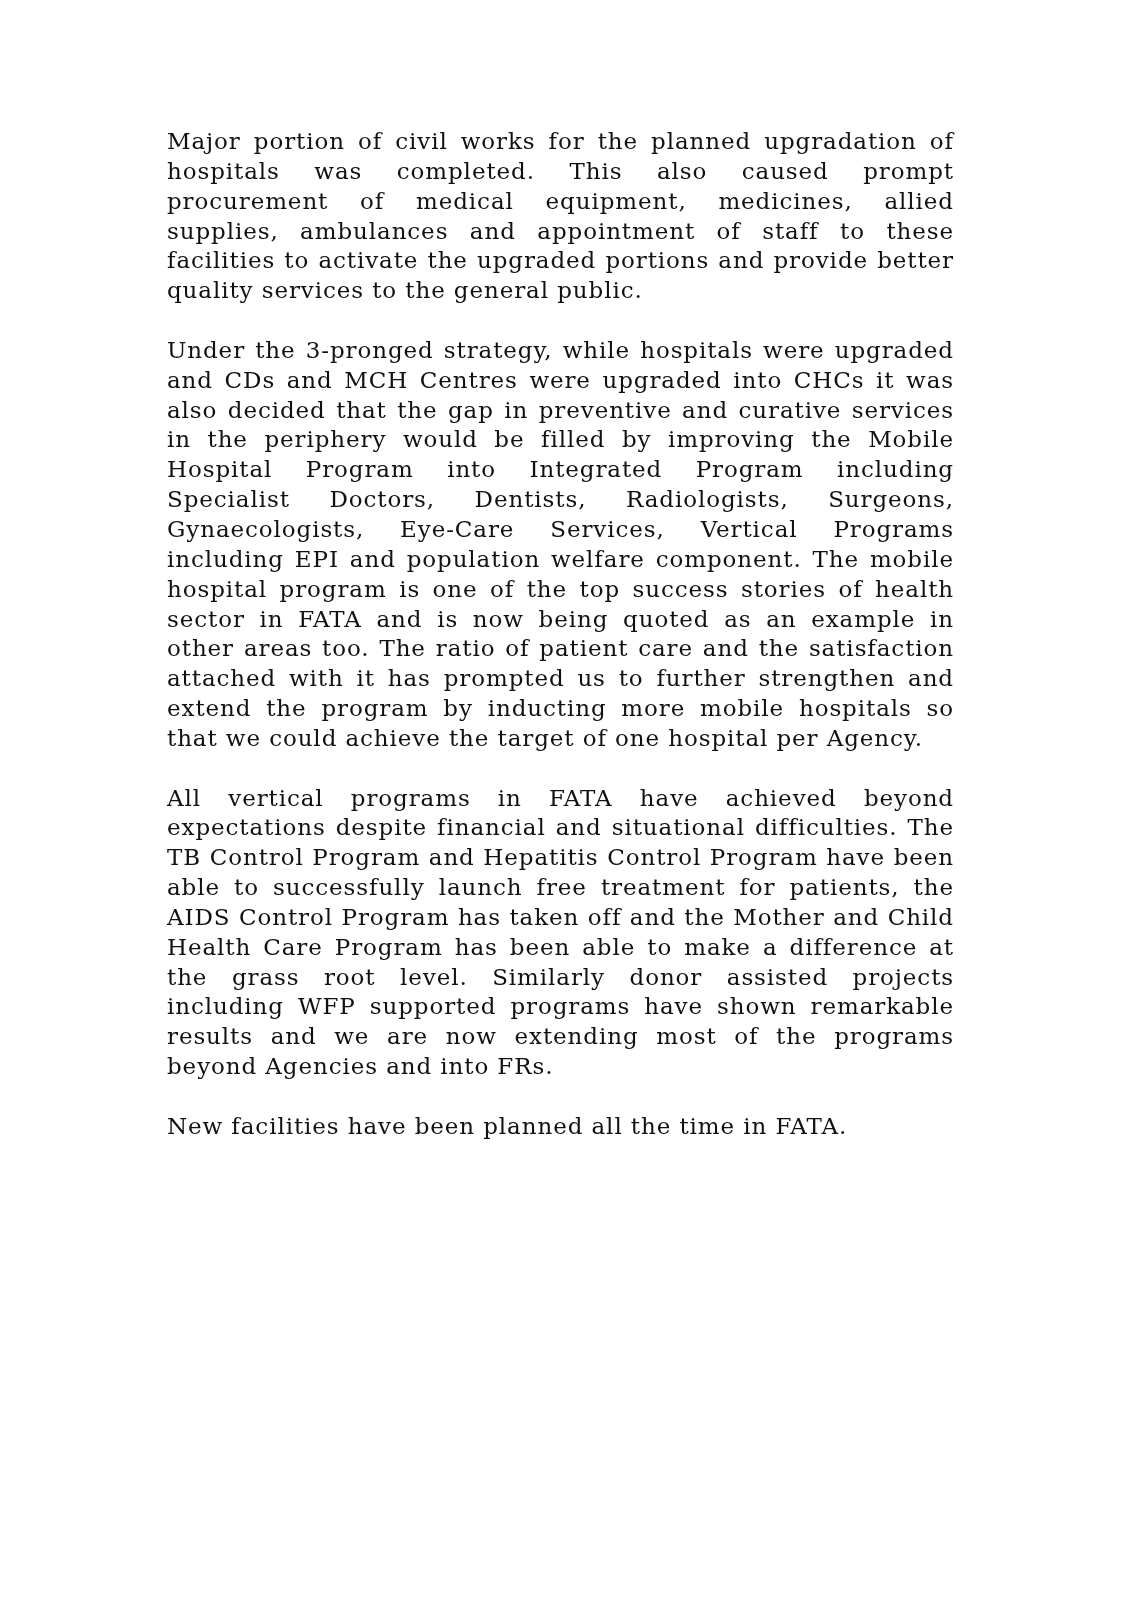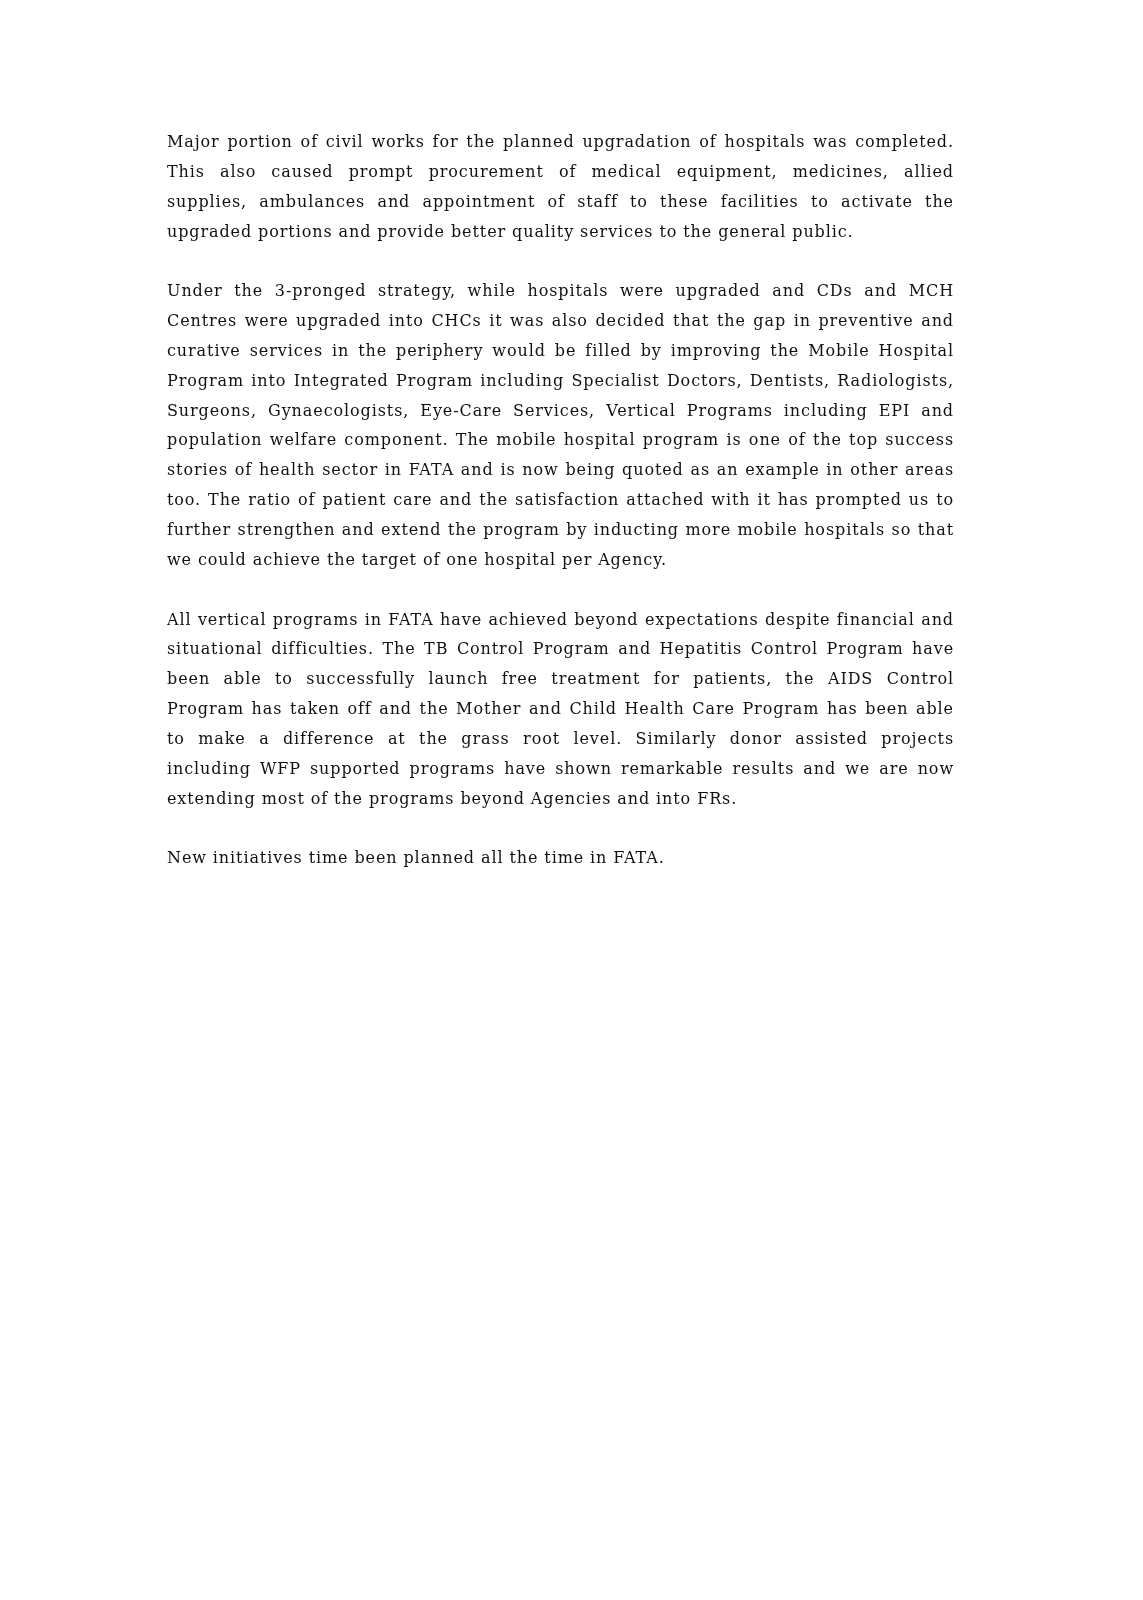--- a/index.html
+++ b/index.html
@@ -12,35 +12,35 @@
       height: 1600px;
       position: relative;
       overflow: hidden;
     }
     .page {
       position: absolute;
       left: 167px;
       top: 127px;
       width: 787px;
       font-family: "DejaVu Serif", "Liberation Serif", serif;
-      font-size: 16px;
+      font-size: 23px;
       line-height: 29.85px;
       letter-spacing: 0.9px;
       color: #111111;
     }
     .para {
       margin: 0 0 29.85px 0;
       text-align: justify;
       text-justify: inter-word;
     }
     .para.last {
       text-align: left;
     }
   </style>
 </head>
 <body>
 
 <div class="page">
   <p class="para">Major portion of civil works for the planned upgradation of hospitals was completed. This also caused prompt procurement of medical equipment, medicines, allied supplies, ambulances and appointment of staff to these facilities to activate the upgraded portions and provide better quality services to the general public.</p>
   <p class="para">Under the 3-pronged strategy, while hospitals were upgraded and CDs and MCH Centres were upgraded into CHCs it was also decided that the gap in preventive and curative services in the periphery would be filled by improving the Mobile Hospital Program into Integrated Program including Specialist Doctors, Dentists, Radiologists, Surgeons, Gynaecologists, Eye-Care Services, Vertical Programs including EPI and population welfare component. The mobile hospital program is one of the top success stories of health sector in FATA and is now being quoted as an example in other areas too. The ratio of patient care and the satisfaction attached with it has prompted us to further strengthen and extend the program by inducting more mobile hospitals so that we could achieve the target of one hospital per Agency.</p>
   <p class="para">All vertical programs in FATA have achieved beyond expectations despite financial and situational difficulties. The TB Control Program and Hepatitis Control Program have been able to successfully launch free treatment for patients, the AIDS Control Program has taken off and the Mother and Child Health Care Program has been able to make a difference at the grass root level. Similarly donor assisted projects including WFP supported programs have shown remarkable results and we are now extending most of the programs beyond Agencies and into FRs.</p>
-  <p class="para last">New initiatives time been planned all the time in FATA.</p>
+  <p class="para last">New facilities have been planned all the time in FATA.</p>
 </div>
 
 </body></html>

